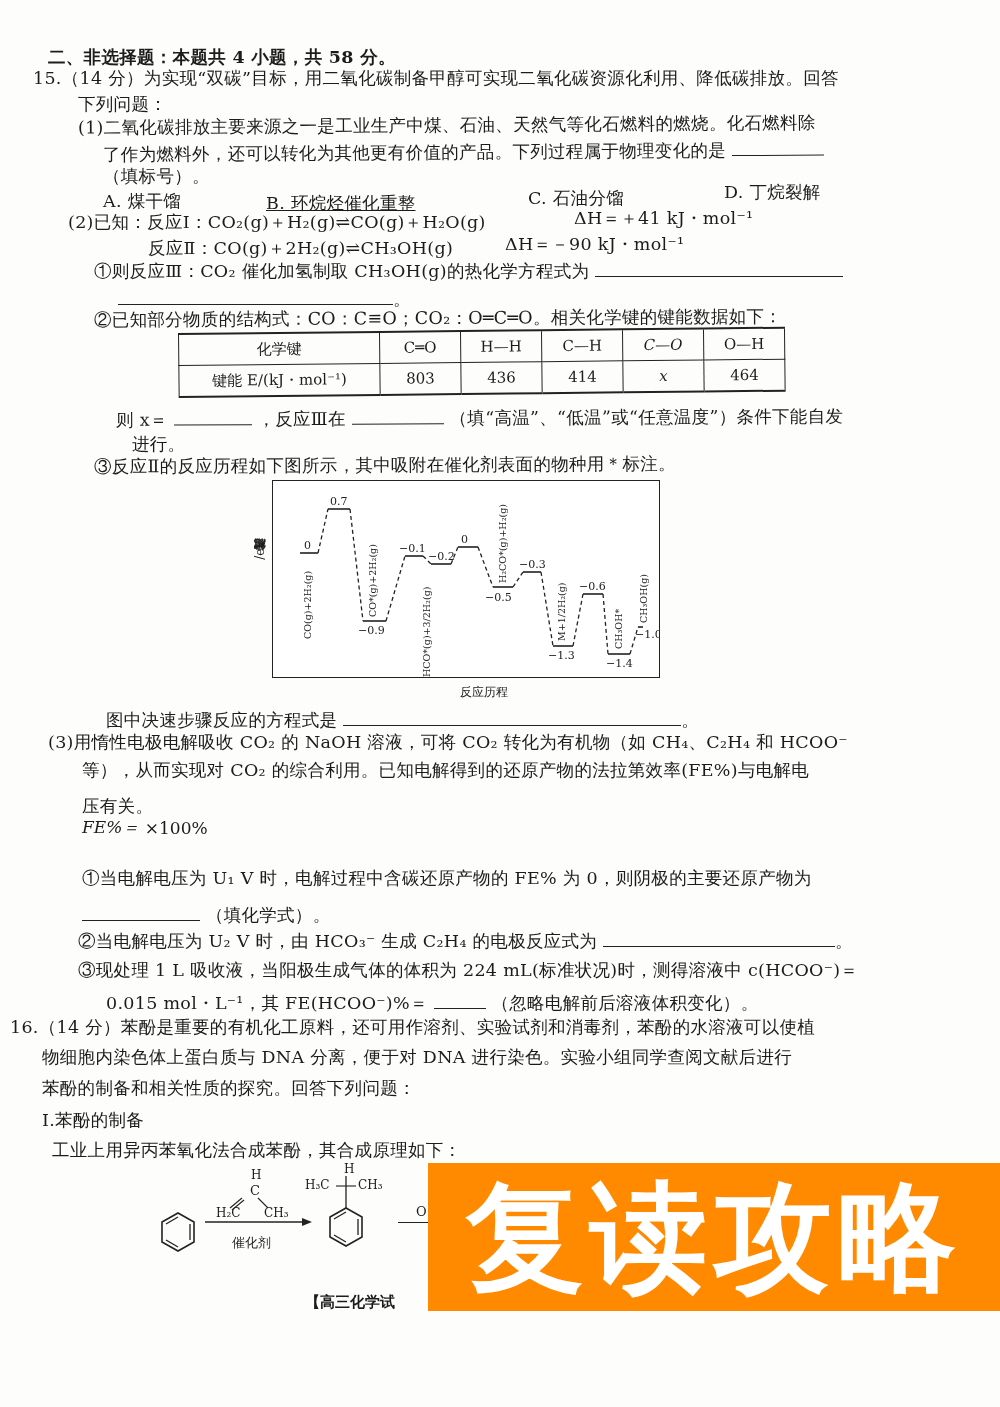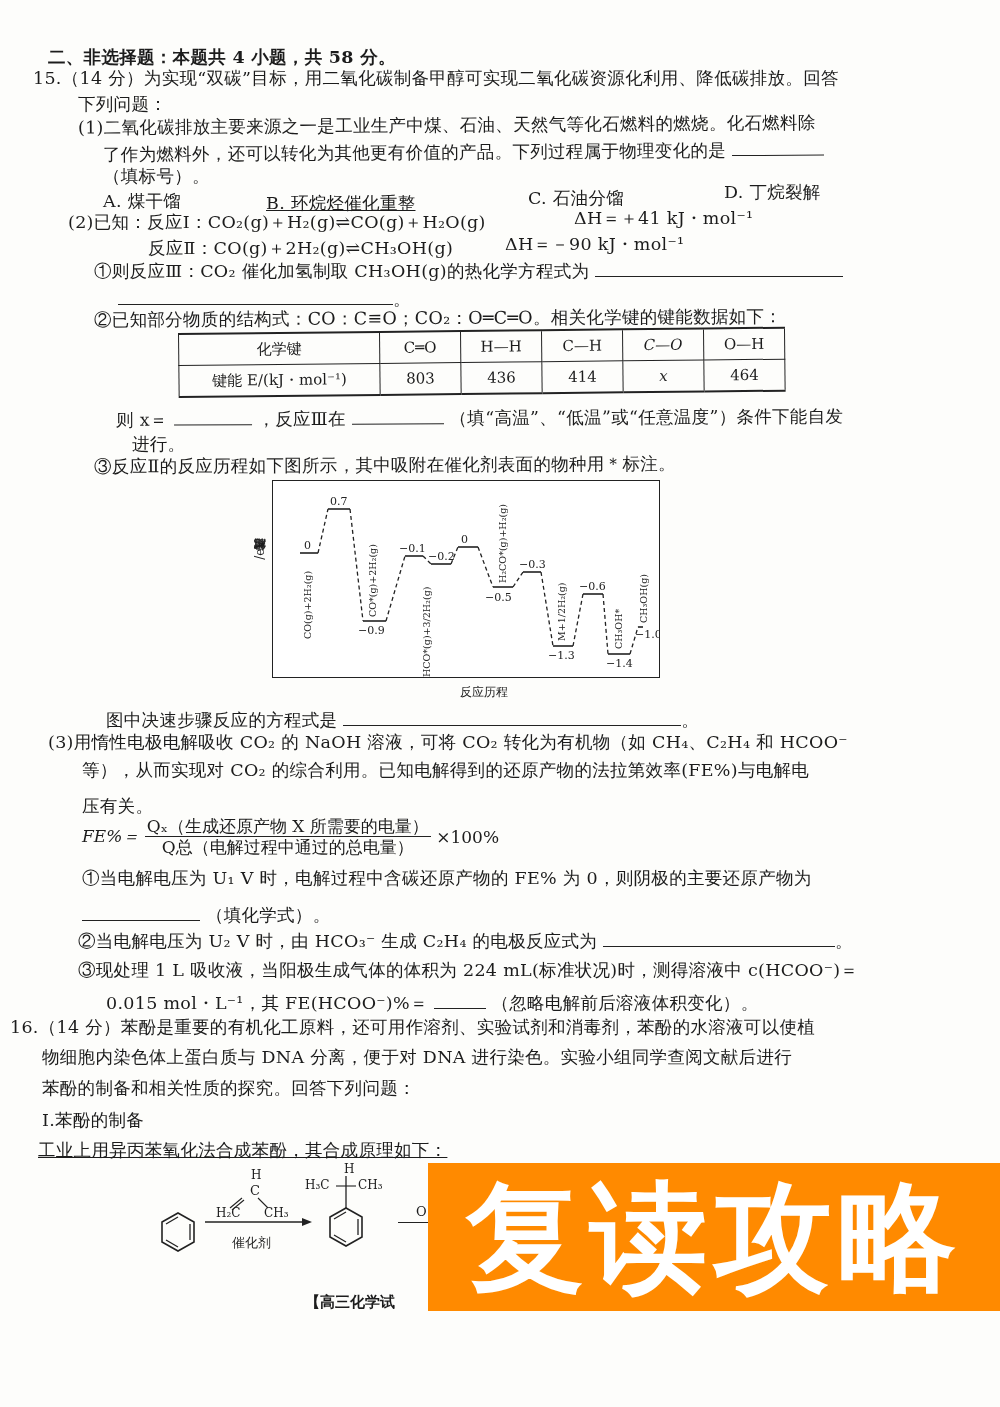--- a/index.html
+++ b/index.html
@@ -161,24 +161,20 @@
   <span>图中决速步骤反应的方程式是</span>
   <span class="blank" style="width:338px;"></span><span>。</span>
 </div>
 
 <div class="abs t" style="left:48px;top:730px;">(3)用惰性电极电解吸收 CO₂ 的 NaOH 溶液，可将 CO₂ 转化为有机物（如 CH₄、C₂H₄ 和 HCOO⁻</div>
 <div class="abs t" style="left:82px;top:758px;">等），从而实现对 CO₂ 的综合利用。已知电解得到的还原产物的法拉第效率(FE%)与电解电</div>
 <div class="abs t" style="left:82px;top:794px;">压有关。</div>
 
 <div class="abs" style="left:82px;top:816px;font-size:17px;">
   <span class="it" style="vertical-align:middle;">FE%＝</span>
-  <span class="frac">
-    <span class="num">Qₓ（生成还原产物 X 所需要的电量）</span>
-    <span class="den">Q总（电解过程中通过的总电量）</span>
-  </span>
   <span style="vertical-align:middle;">×100%</span>
 </div>
 
 <div class="abs t" style="left:82px;top:866px;">①当电解电压为 U₁ V 时，电解过程中含碳还原产物的 FE% 为 0，则阴极的主要还原产物为</div>
 <div class="abs t" style="left:82px;top:902px;">
   <span class="blank" style="width:118px;"></span>
   <span>（填化学式）。</span>
 </div>
 <div class="abs t" style="left:78px;top:928px;">
   <span>②当电解电压为 U₂ V 时，由 HCO₃⁻ 生成 C₂H₄ 的电极反应式为</span>
@@ -188,21 +184,21 @@
 <div class="abs t" style="left:82px;top:990px;margin-left:24px;">
   <span>0.015 mol・L⁻¹，其 FE(HCOO⁻)%＝</span>
   <span class="blank" style="width:52px;"></span>
   <span>（忽略电解前后溶液体积变化）。</span>
 </div>
 
 <div class="abs t" style="left:10px;top:1015px;">16.（14 分）苯酚是重要的有机化工原料，还可用作溶剂、实验试剂和消毒剂，苯酚的水溶液可以使植</div>
 <div class="abs t" style="left:42px;top:1045px;">物细胞内染色体上蛋白质与 DNA 分离，便于对 DNA 进行染色。实验小组同学查阅文献后进行</div>
 <div class="abs t" style="left:42px;top:1076px;">苯酚的制备和相关性质的探究。回答下列问题：</div>
 <div class="abs t" style="left:42px;top:1108px;">Ⅰ.苯酚的制备</div>
-<div class="abs t" style="left:38px;top:1138px;text-decoration:underline;">工业上用异丙苯氧化法合成苯酚，其合成原理如下：</div>
+<div class="abs t" style="left:52px;top:1138px;">工业上用异丙苯氧化法合成苯酚，其合成原理如下：</div>
 
 <svg class="benzene" style="left:158px;top:1210px;" width="40" height="44" viewBox="0 0 40 44">
   <polygon points="20,3 36,12 36,32 20,41 4,32 4,12" fill="none" stroke="#222" stroke-width="1.6"></polygon>
   <line x1="8" y1="14" x2="20" y2="7" stroke="#222" stroke-width="1.3"></line>
   <line x1="32" y1="14" x2="32" y2="30" stroke="#222" stroke-width="1.3"></line>
   <line x1="8" y1="30" x2="20" y2="37" stroke="#222" stroke-width="1.3"></line>
 </svg>
 <div class="abs" style="left:251px;top:1168px;font-size:12px;">H</div>
 <div class="abs" style="left:250px;top:1183px;font-size:13px;">C</div>
 <div class="abs" style="left:216px;top:1206px;font-size:12px;">H₂C</div>

